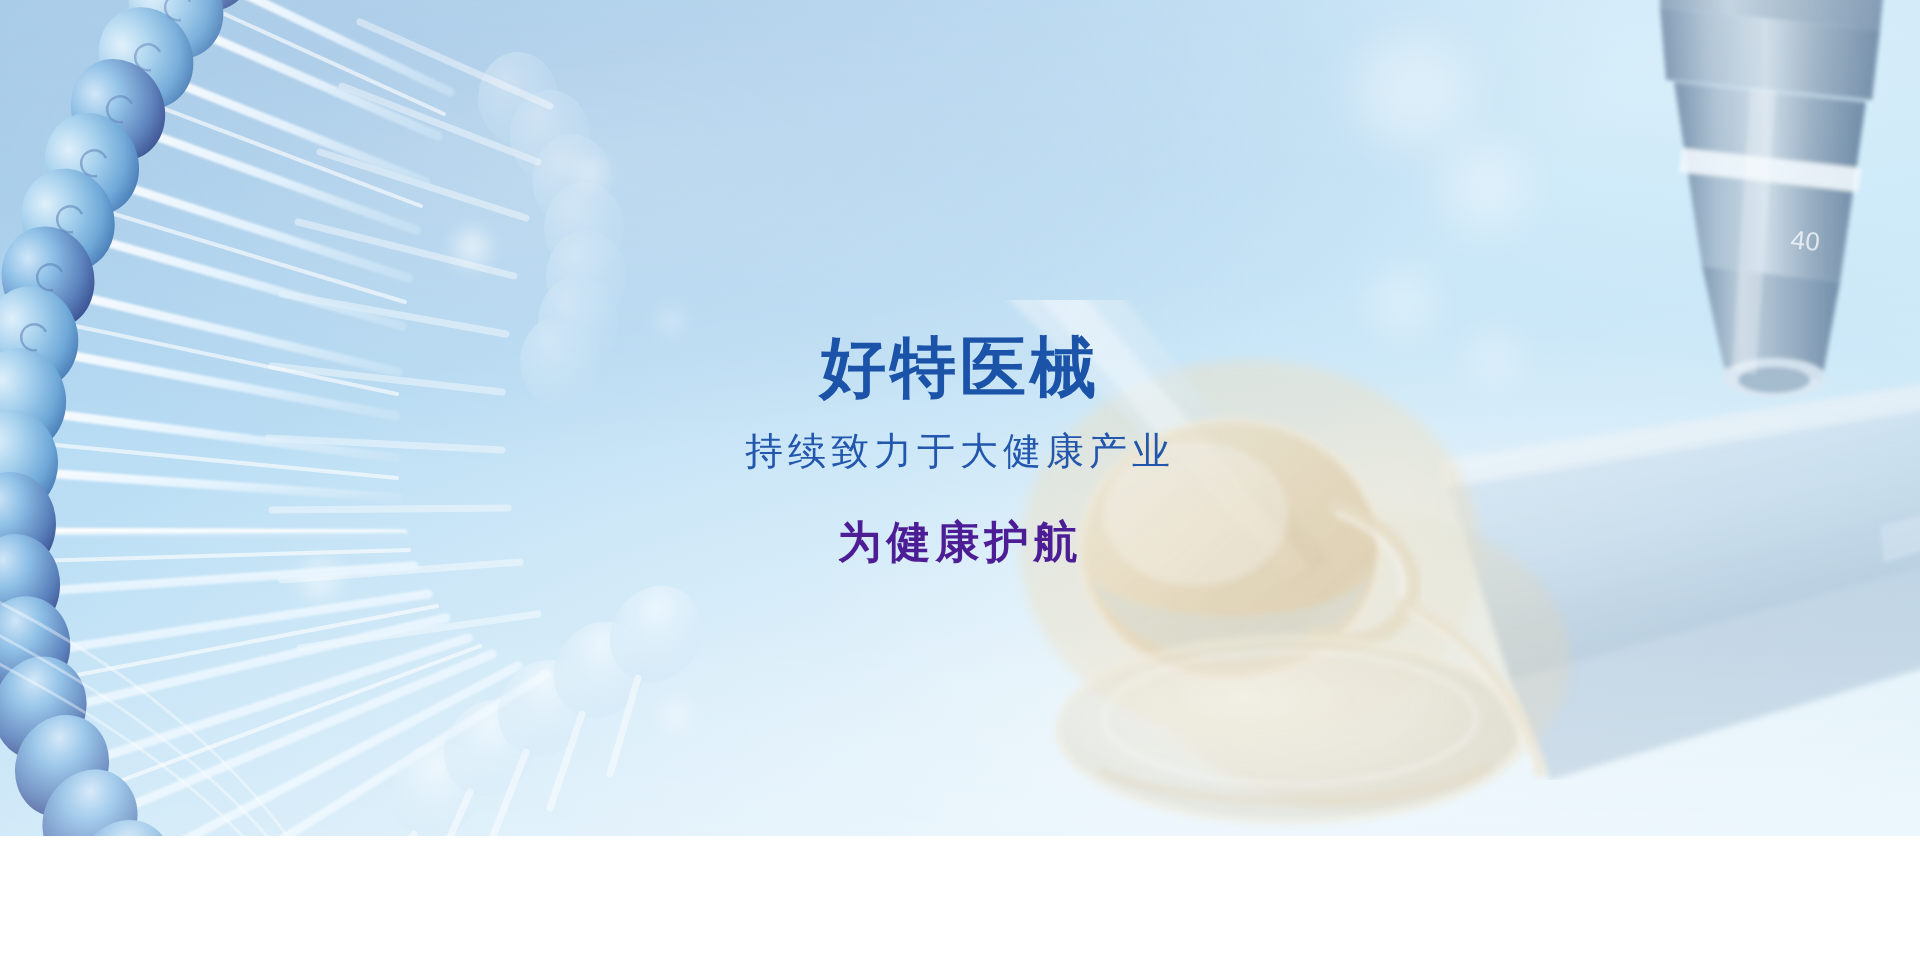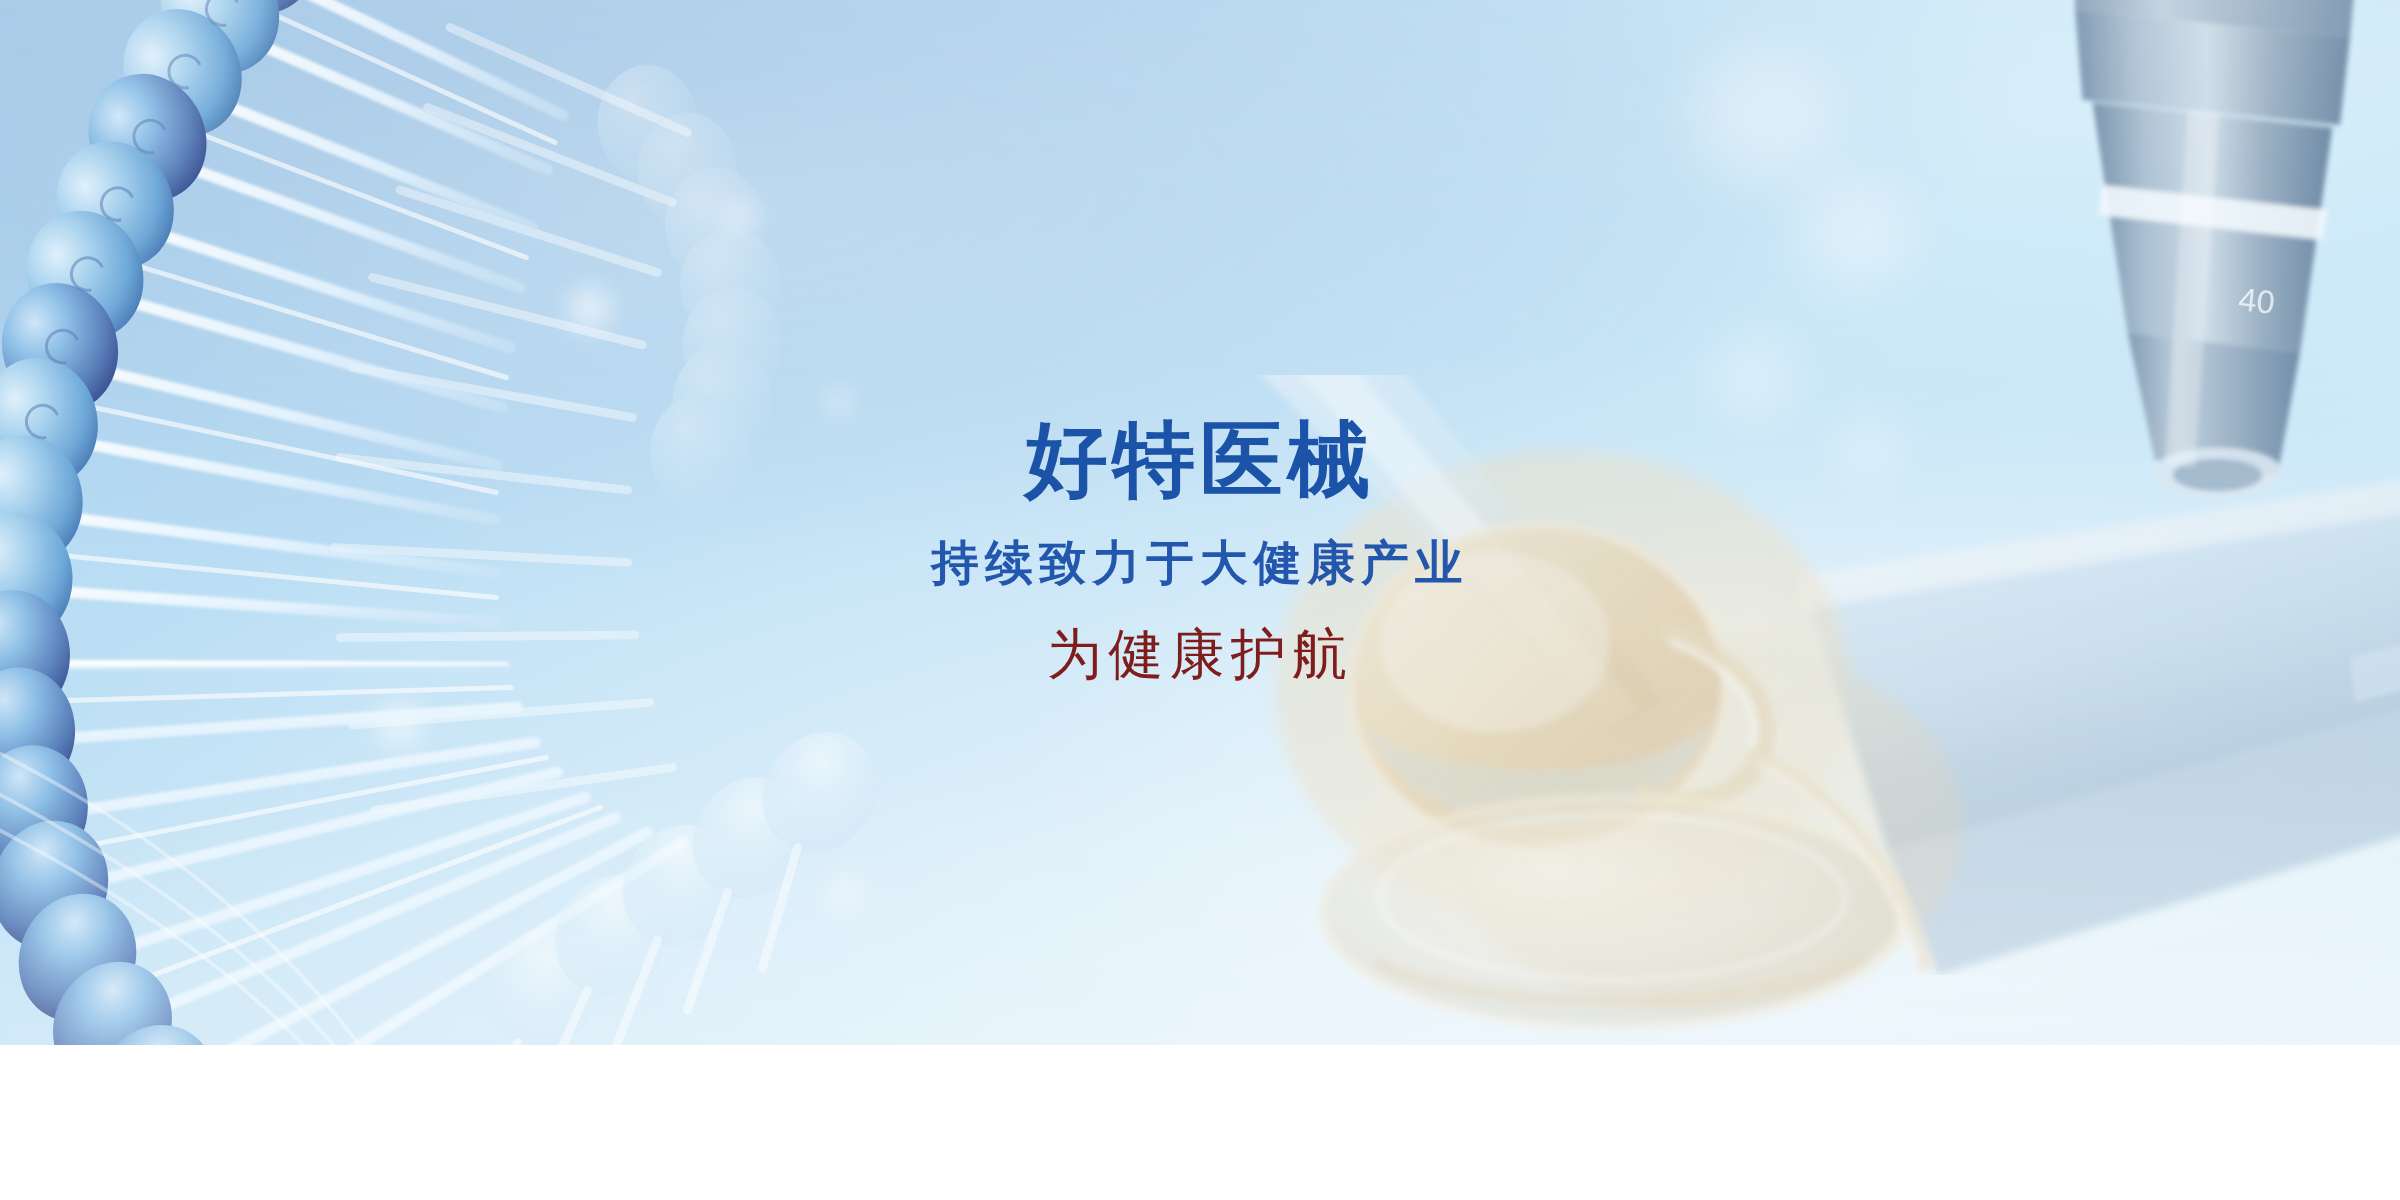--- a/index.html
+++ b/index.html
@@ -59,32 +59,32 @@
   #title {
     font-size:66px;
     font-weight:bold;
     letter-spacing:4px;
     line-height:1.08;
     color:#1b53a8;
   }
   #subtitle {
     margin-top:26px;
     font-size:38px;
-    font-weight:700;
+    font-weight:400;
     letter-spacing:5px;
     line-height:1.2;
     color:#2257ad;
   }
   #tagline {
-    margin-top:23px;
+    margin-top:41px;
     font-size:44px;
-    font-weight:normal;
+    font-weight:bold;
     letter-spacing:5px;
     line-height:1.2;
-    color:#7f1d1d;
+    color:#4c1d95;
   }
 
   
   .vignette {
     position:absolute; inset:0; pointer-events:none;
     background:
       linear-gradient(to bottom, rgba(255,255,255,0.10) 0%, rgba(255,255,255,0) 22%),
       linear-gradient(to top,    rgba(255,255,255,0.22) 0%, rgba(255,255,255,0) 26%);
   }
 </style>

